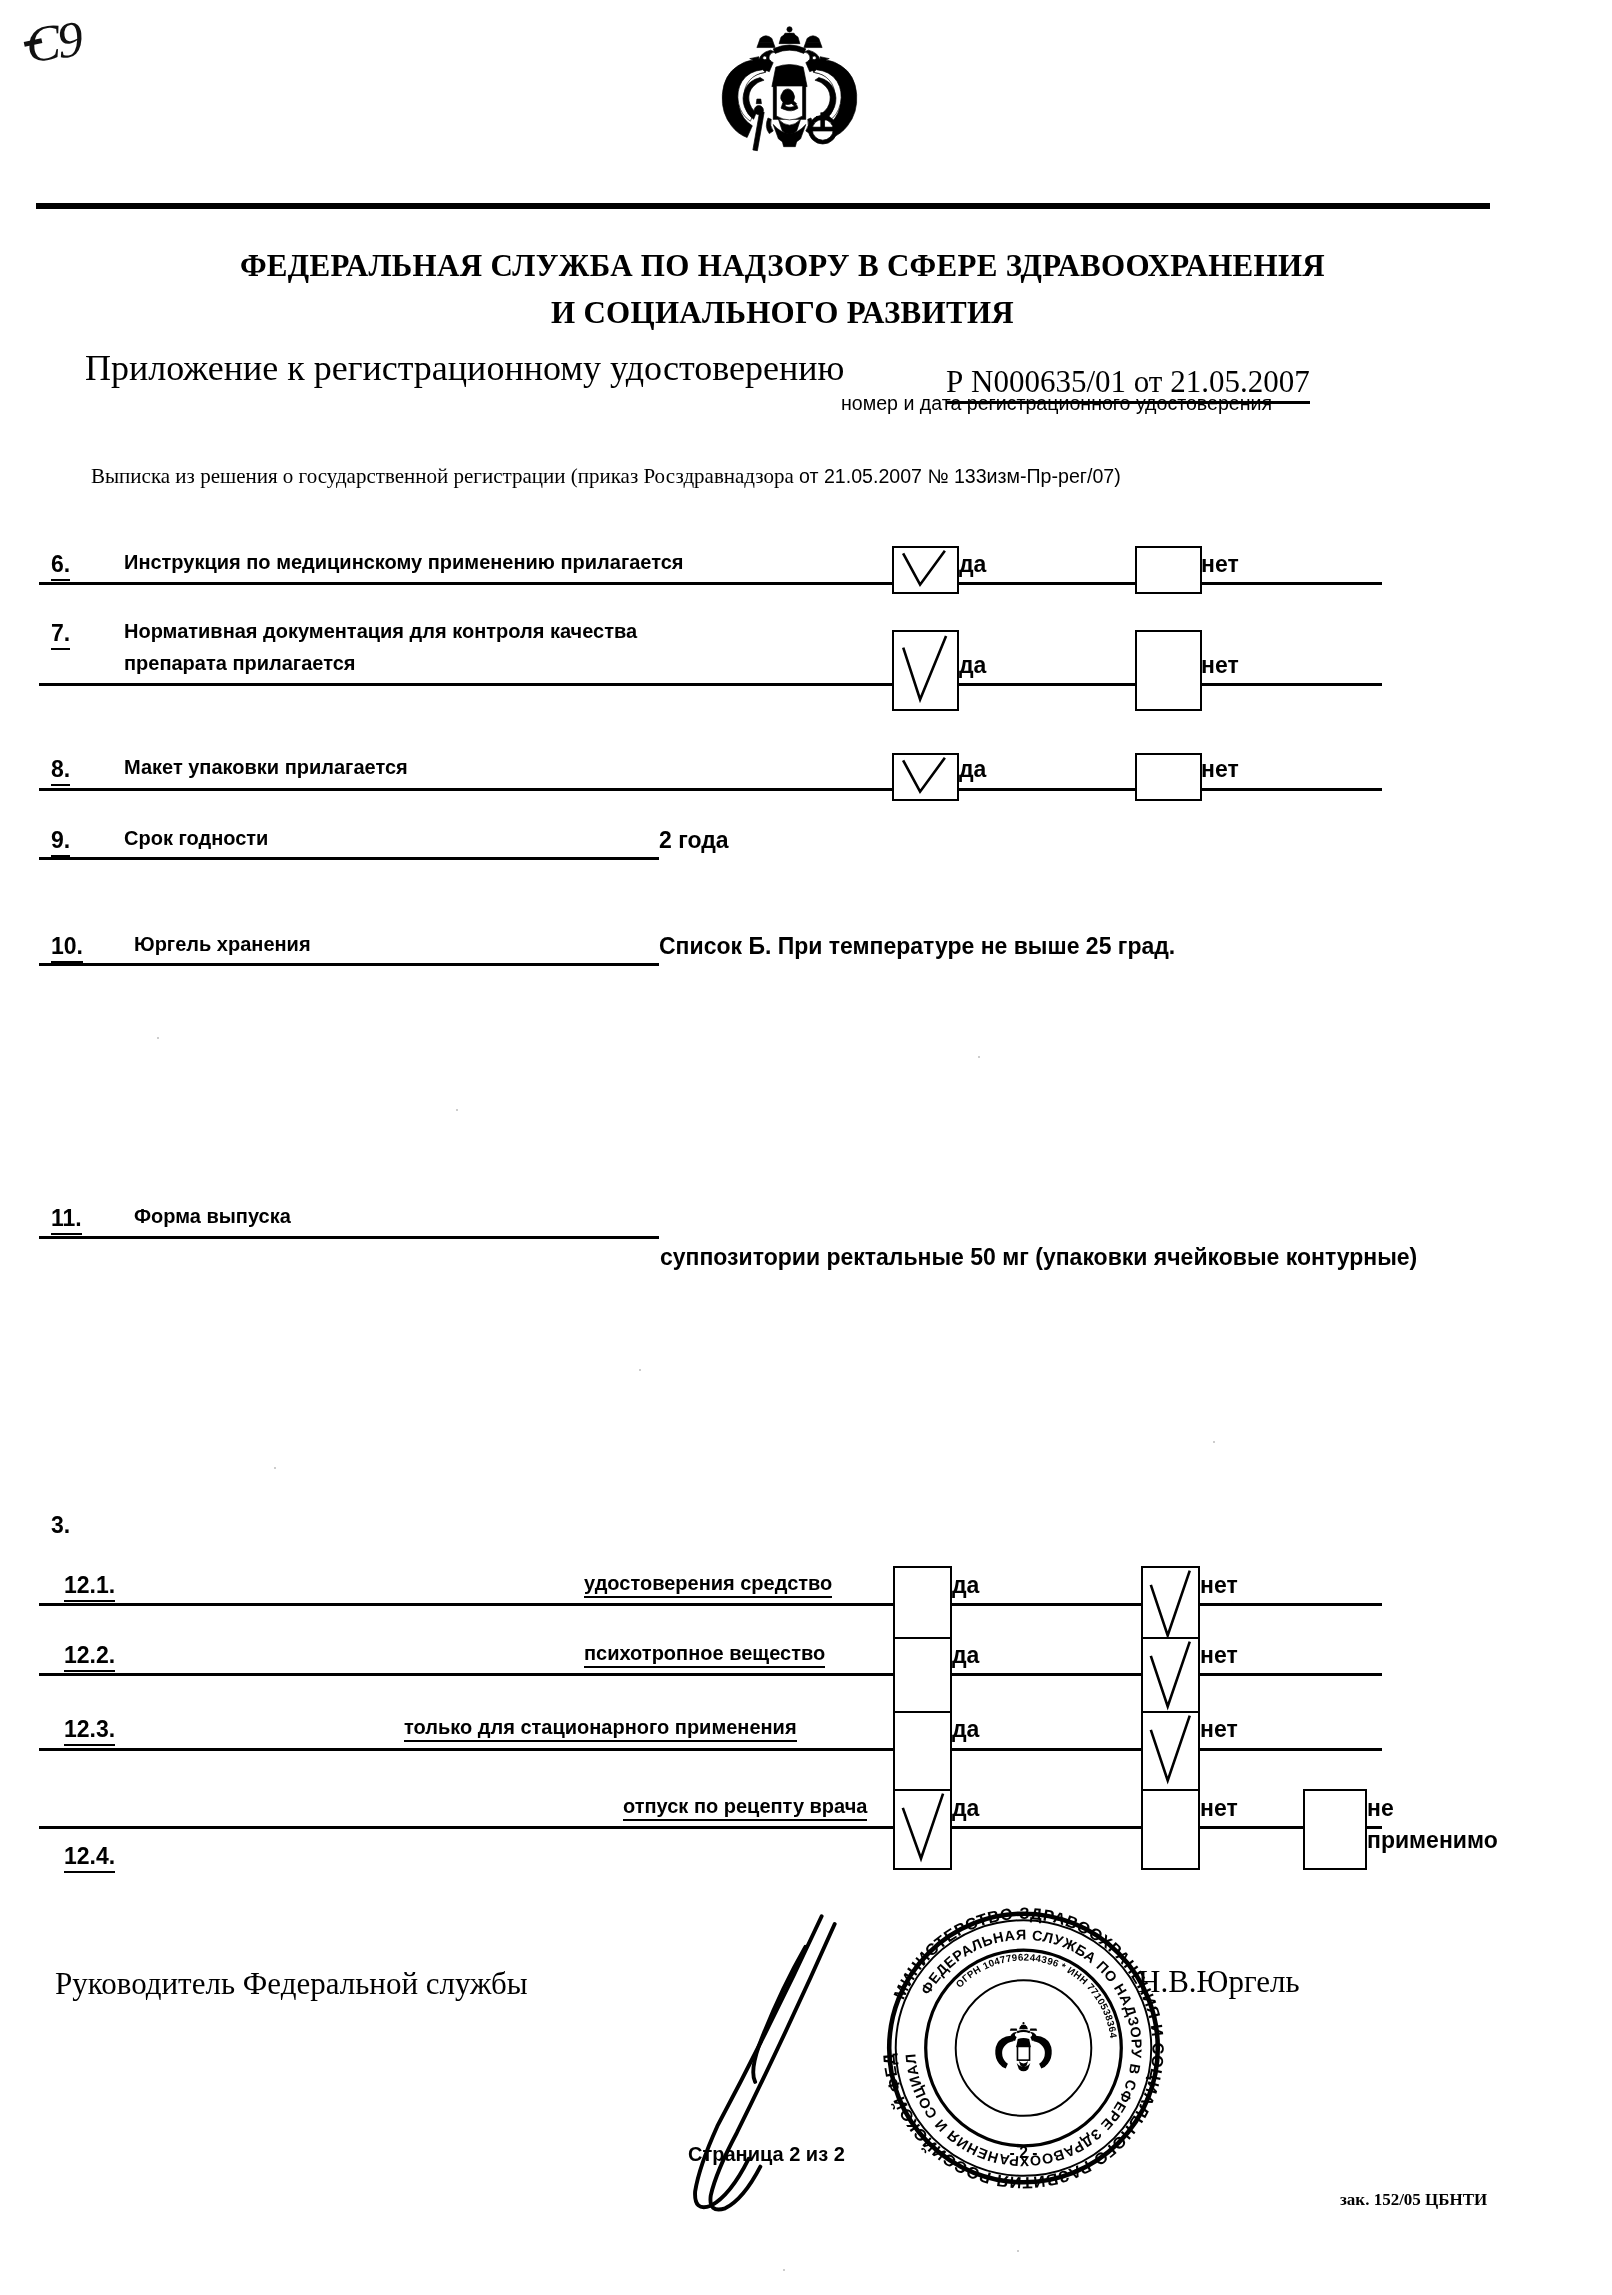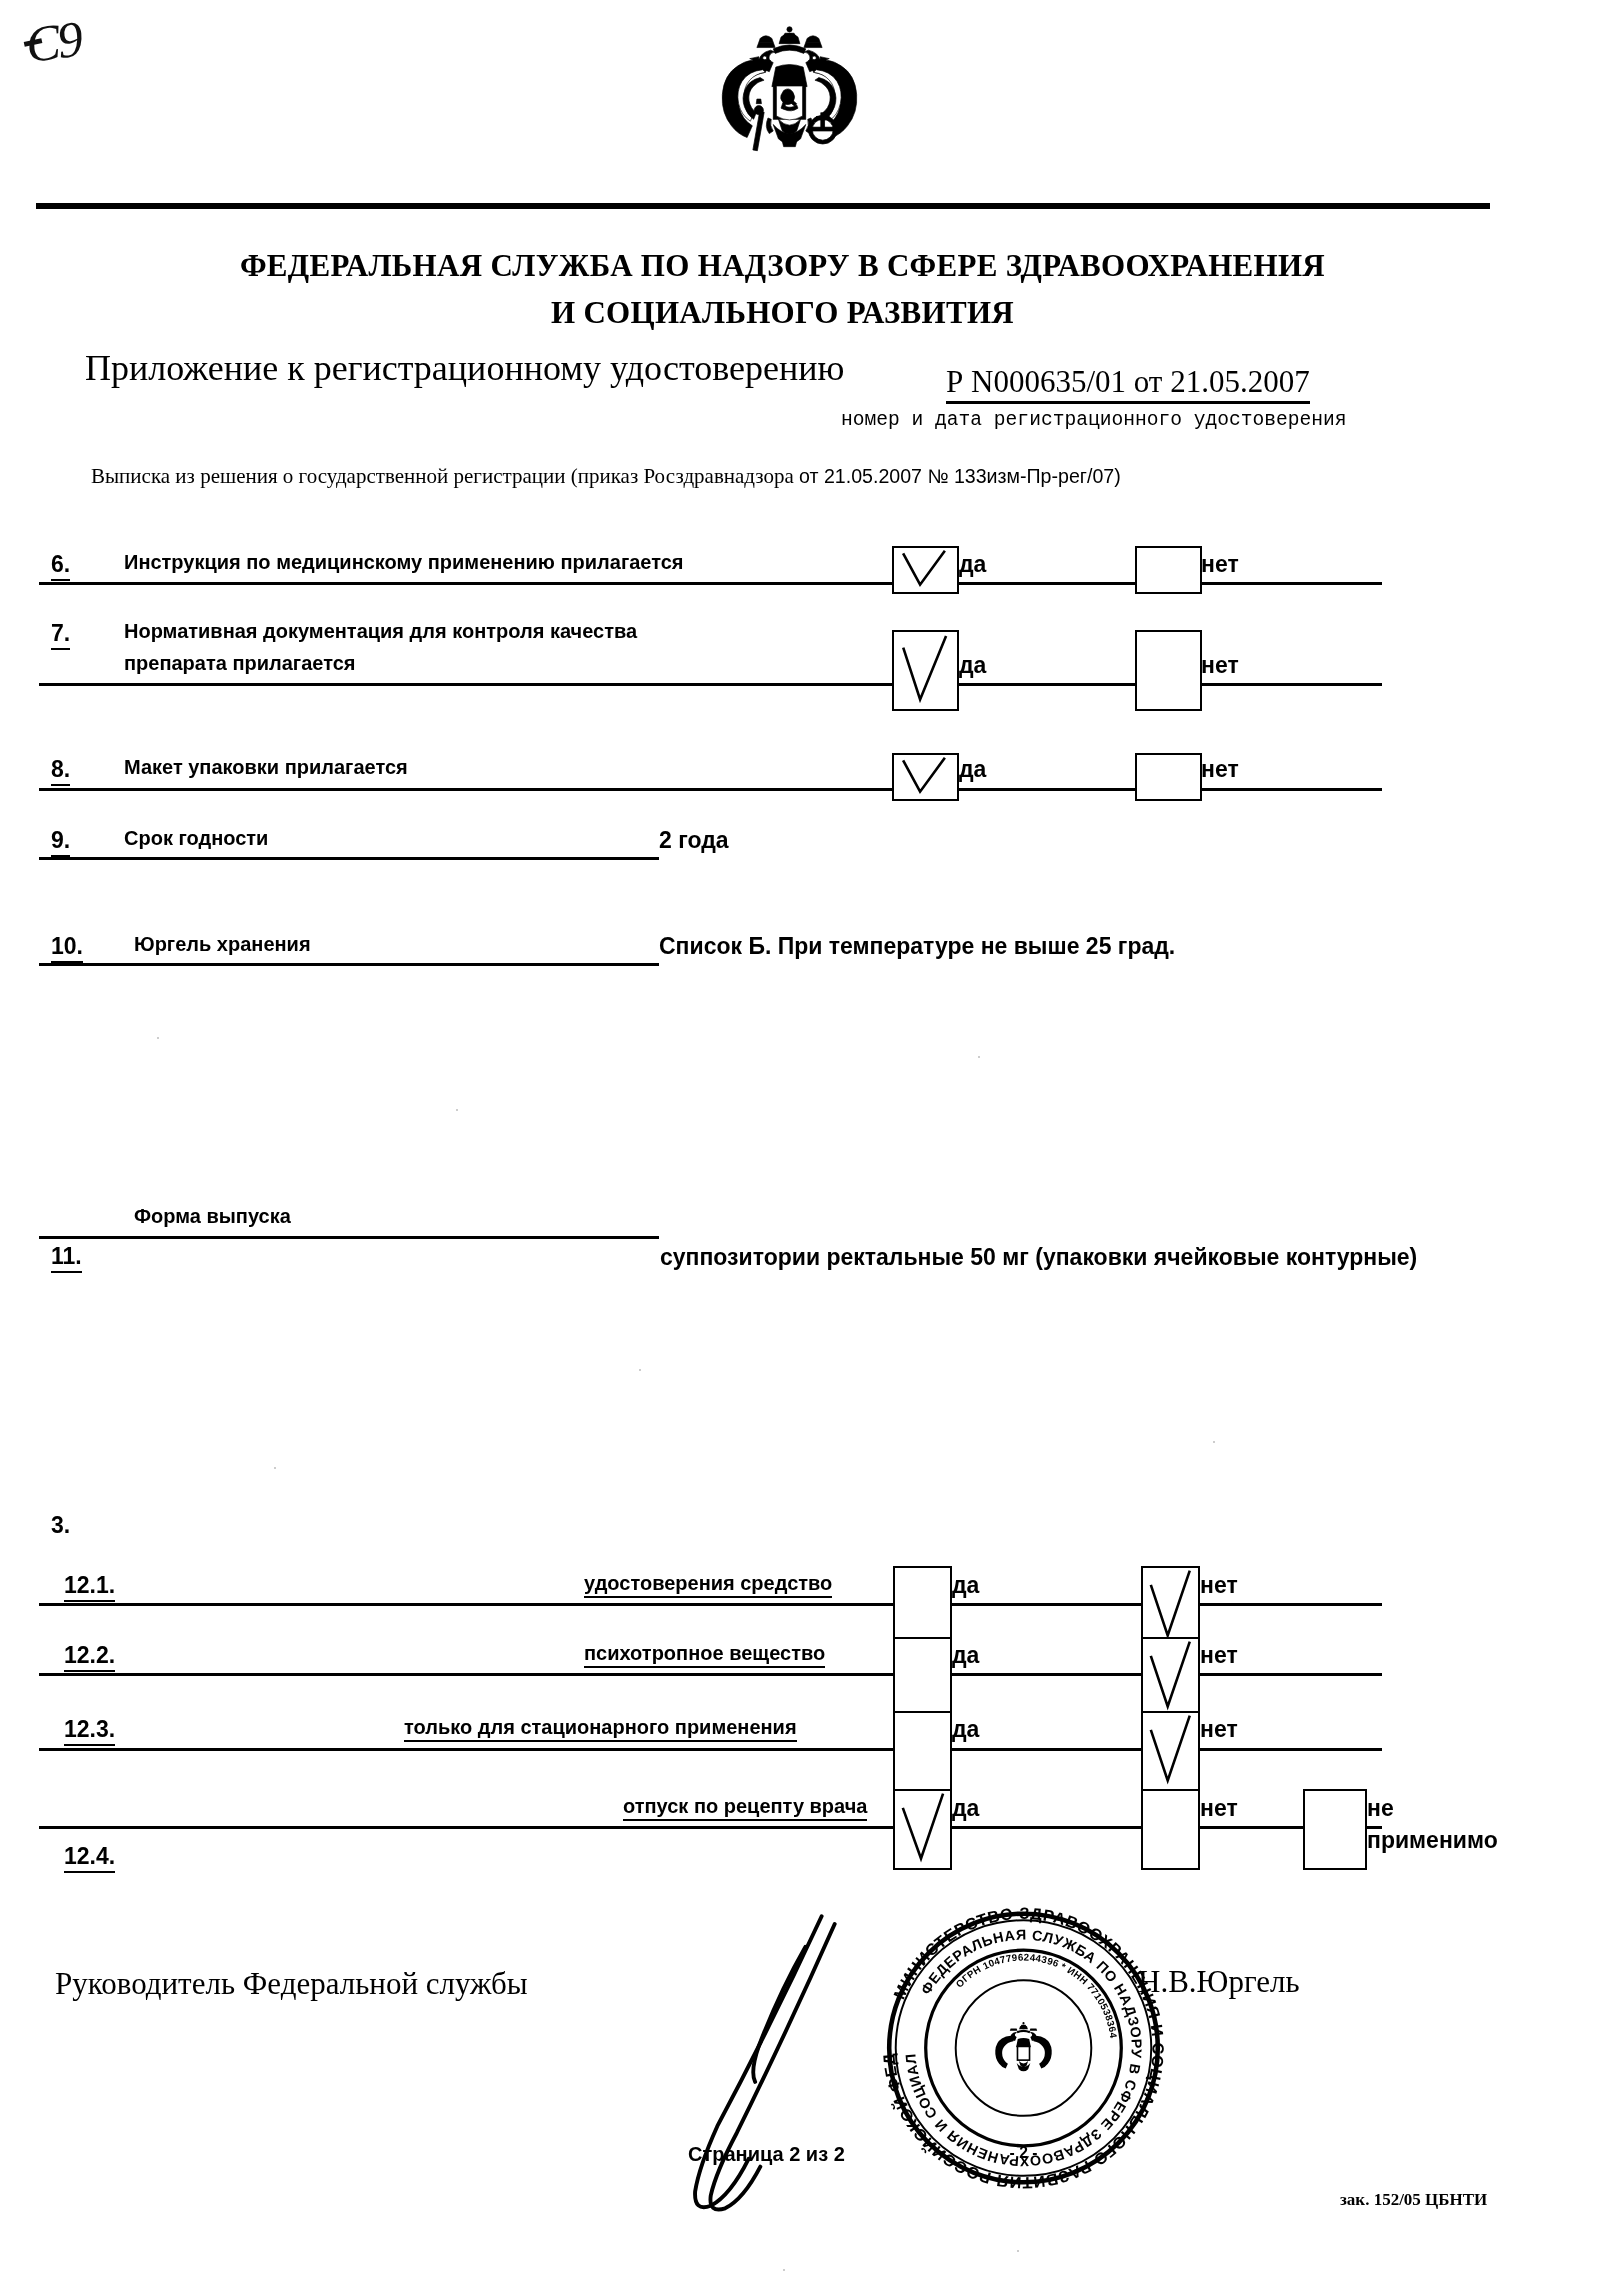--- a/index.html
+++ b/index.html
@@ -71,22 +71,22 @@
   }
   #reg-number {
     left: 946px; top: 364px;
     font-family: "Liberation Serif", serif;
     font-size: 31px;
     font-weight: 500;
     border-bottom: 3.3px solid #000;
     padding-bottom: 1.3px;
   }
   #reg-caption {
-    left: 841px; top: 409px;
-    font-family: Liberation Mono, monospace;
+    left: 841px; top: 392px;
+    font-family: Liberation Sans, sans-serif;
     font-size: 19.6px;
   }
   #extract-line {
     left: 91px; top: 464px;
     font-family: "Liberation Serif", serif;
     font-size: 21px;
   }
   #extract-line .sans-part {
     font-family: "Liberation Sans", sans-serif;
     font-size: 19.6px;
@@ -299,21 +299,21 @@
   <div class="abs row-num" style="left:51px; top:827px;">9.</div>
   <div class="abs row-label" style="left:124px; top:827px;">Срок годности</div>
   <div class="abs row-value" style="left:659px; top:827px;">2 года</div>
 
   <div class="abs rule" style="left:39px; top:963px; width:620px;"></div>
   <div class="abs row-num" style="left:51px; top:933px;">10.</div>
   <div class="abs row-label" style="left:134px; top:933px;">Юргель хранения</div>
   <div class="abs row-value" style="left:659px; top:933px;">Список Б. При температуре не выше 25 град.</div>
 
   <div class="abs rule" style="left:39px; top:1236px; width:620px;"></div>
-  <div class="abs row-num" style="left:51px; top:1243px;">11.</div>
+  <div class="abs row-num" style="left:51px; top:1205px;">11.</div>
   <div class="abs row-label" style="left:134px; top:1205px;">Форма выпуска</div>
   <div class="abs row-value" style="left:660px; top:1244px;">суппозитории ректальные 50 мг (упаковки ячейковые контурные)</div>
 
   <div class="abs row-num" style="left:51px; top:1512px; border-bottom:none;">3.</div>
 
   <div class="abs rule" style="left:39px; top:1603px; width:1343px;"></div>
   <div class="abs row-num" style="left:64px; top:1572px;">12.1.</div>
   <div class="abs row-label underlined" style="left:584px; top:1572px;">удостоверения средство</div>
   <div class="abs cbox" style="left:893px; top:1566px; width:55px; height:77px;"></div>
   <div class="abs cbox-label" style="left:952px; top:1572px;">да</div>

